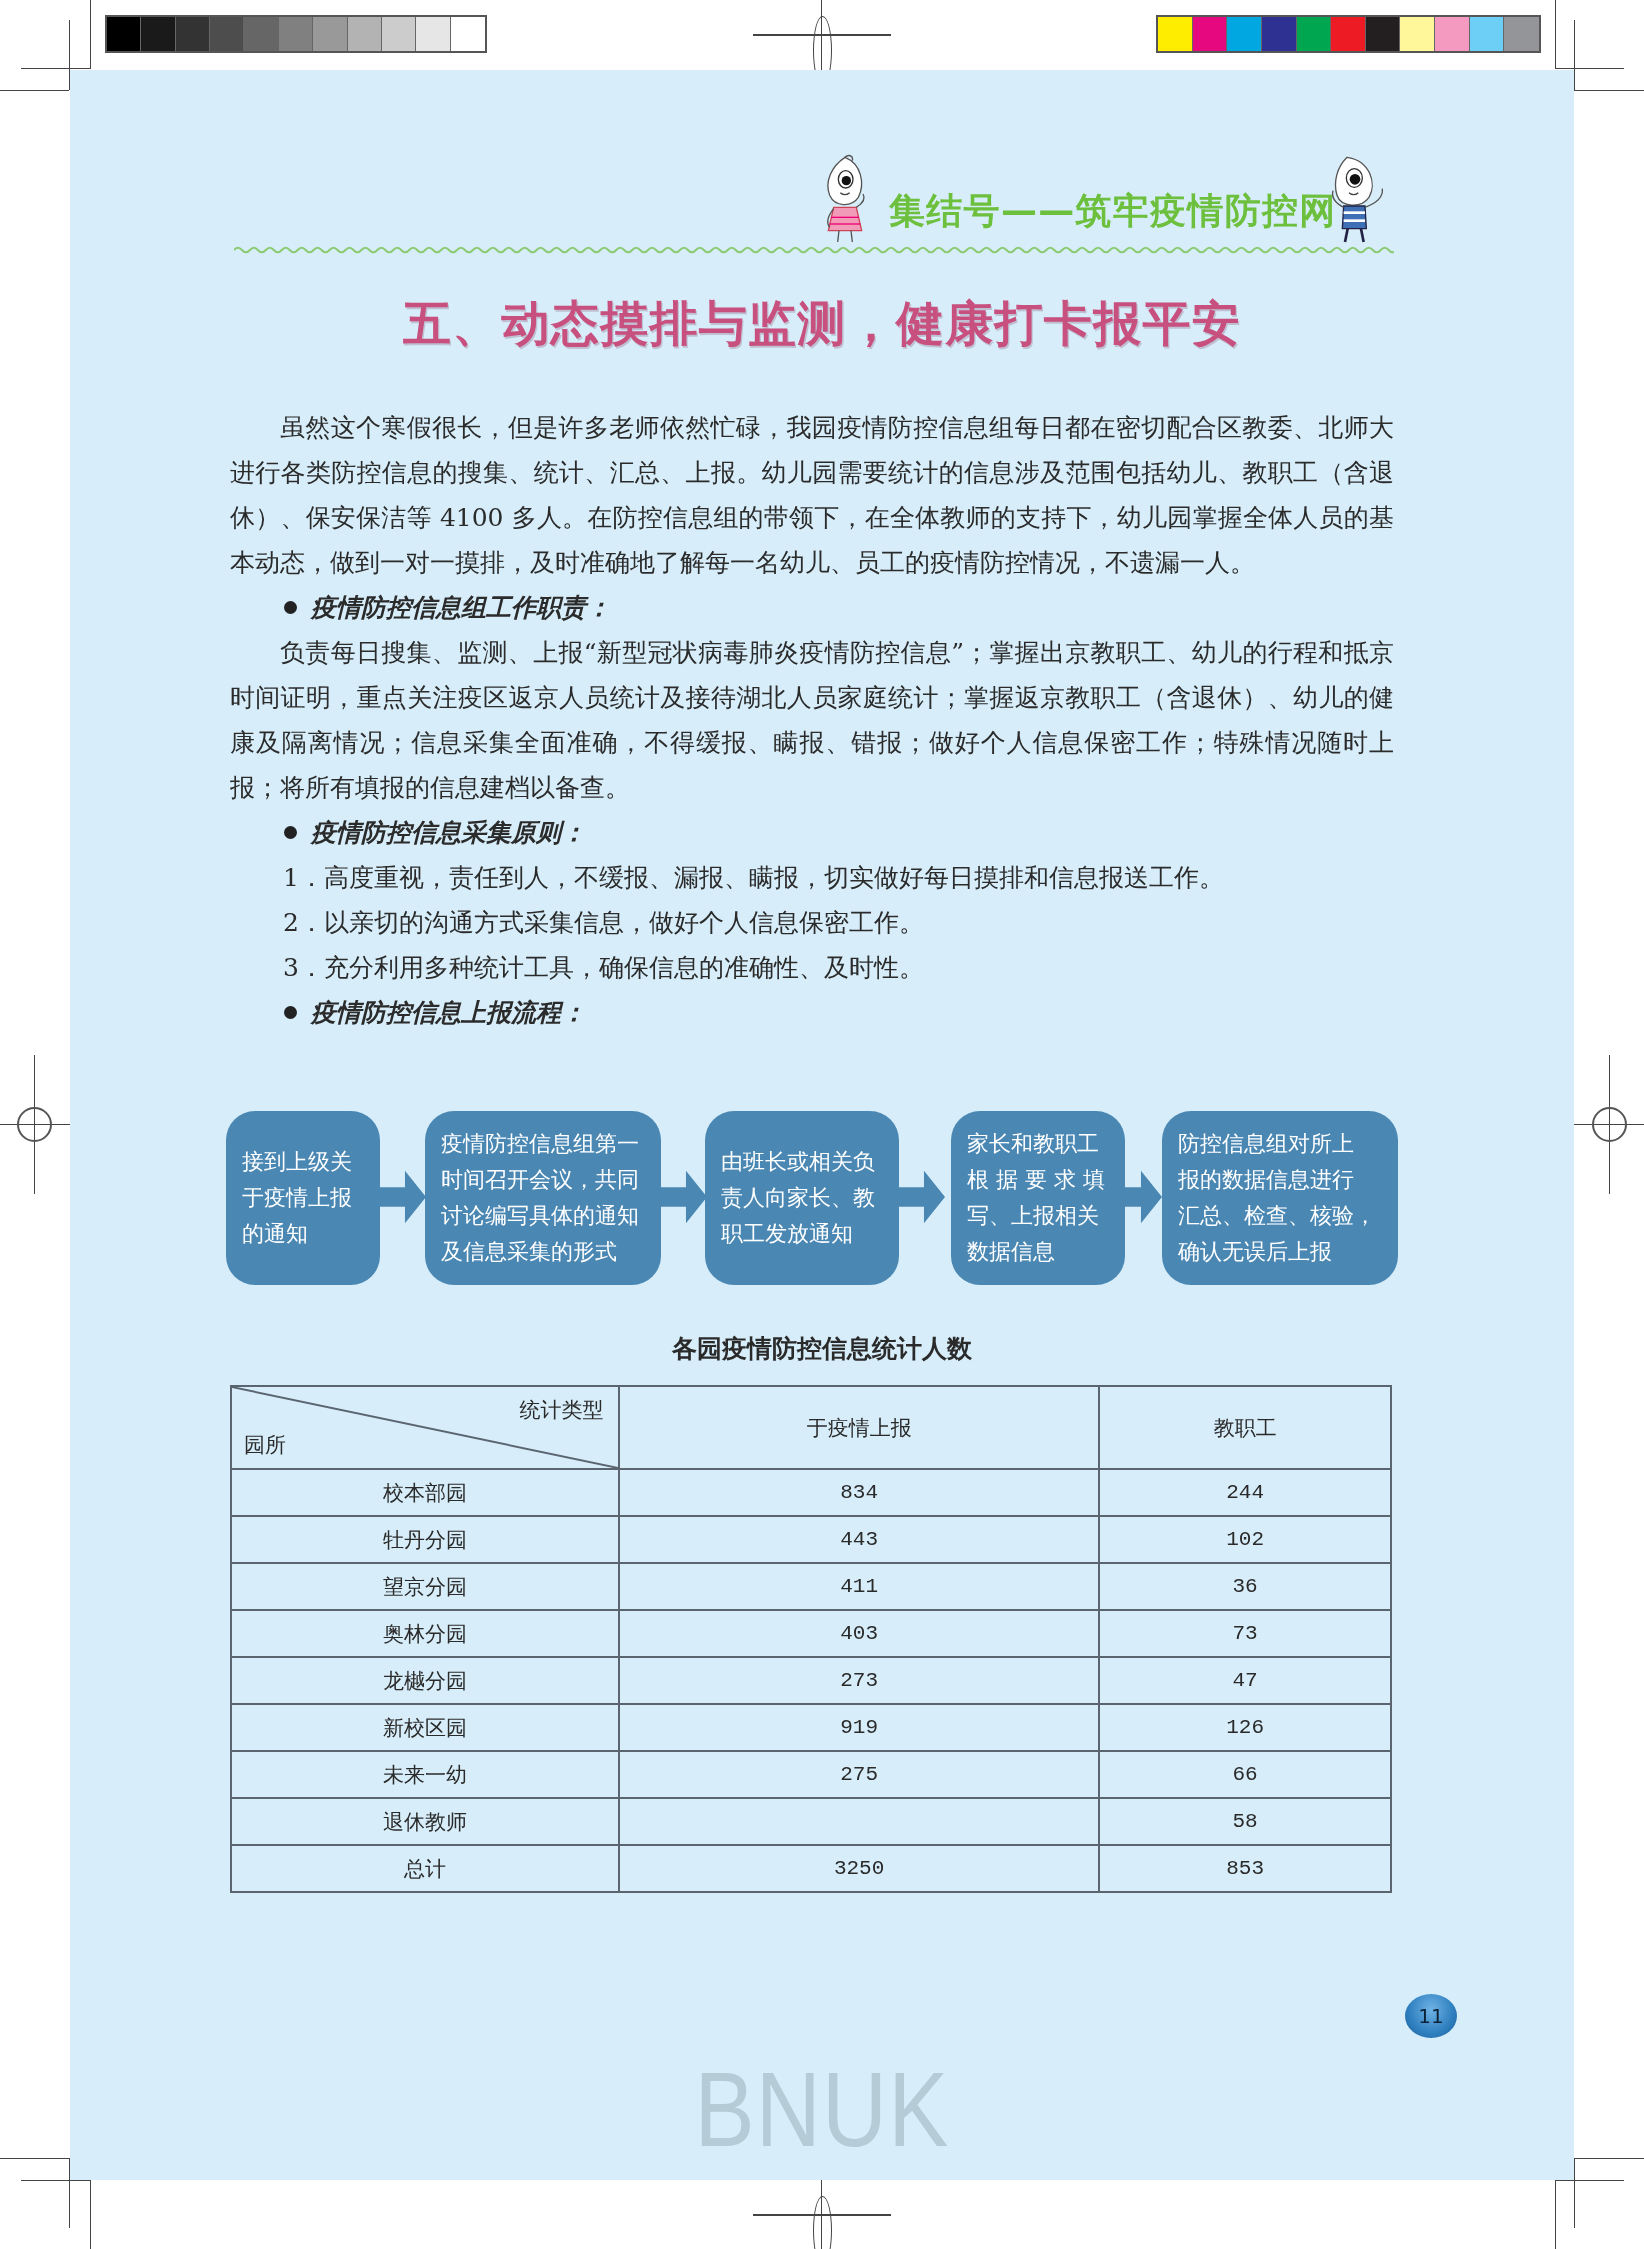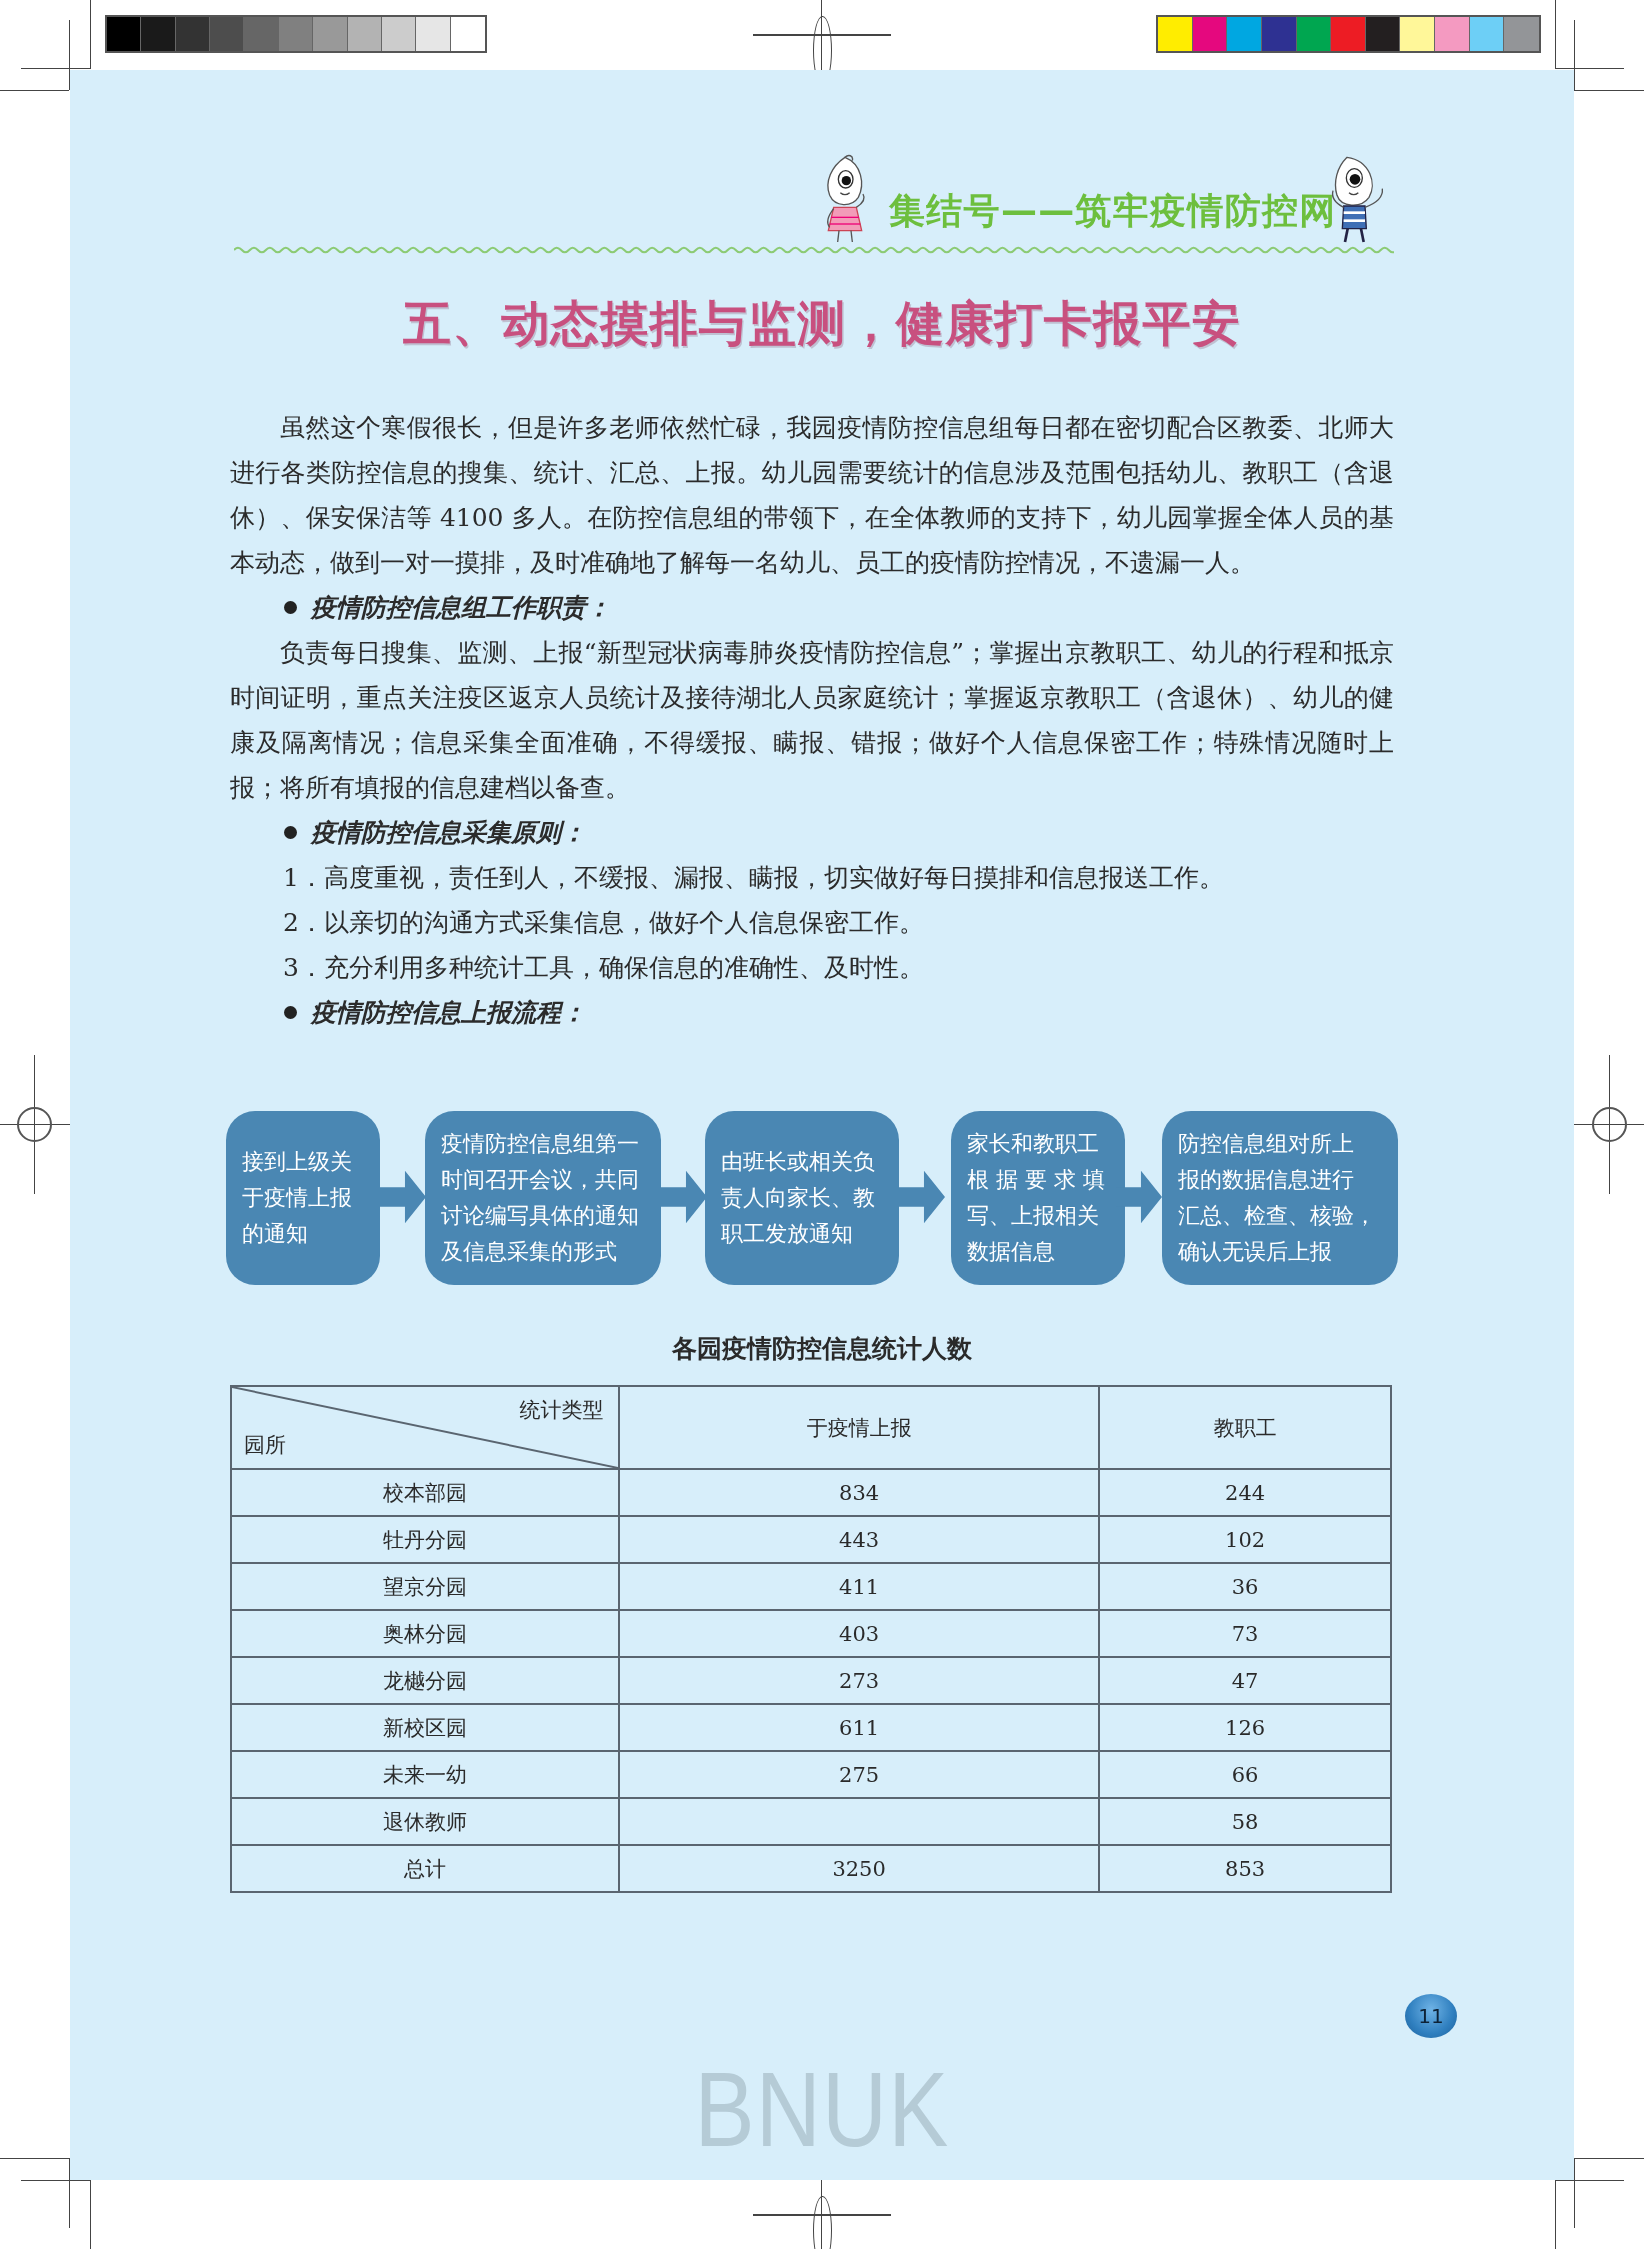--- a/index.html
+++ b/index.html
@@ -37,21 +37,21 @@
   
   .flow { position:absolute; left:226px; top:1111px; width:1171px; height:176px; }
   .fbox { position:absolute; top:0; height:174px; background:#4A87B3; border-radius:29px; color:#ffffff;
           font-family:"DejaVu Sans", sans-serif; font-size:22px; line-height:36px; box-sizing:border-box;
           display:flex; align-items:center; padding:0 16px; }
   .fbox span { display:block; }
   .arrow { position:absolute; top:56px; width:46px; height:60px; }
 
   
   .tcaption { position:absolute; left:0; width:1644px; top:1332px; text-align:center; font-size:25px; font-weight:bold; color:#2a2a2a; }
-  table.stats { position:absolute; left:230px; top:1385px; width:1162px; border-collapse:collapse; font-size:21px; color:#2a2a2a; }
+  table.stats { position:absolute; left:230px; top:1385px; width:1162px; border-collapse:collapse; font-size:21px; color:#2a2a2a;font-family:Liberation Mono, monospace; }
   table.stats td, table.stats th { border:2px solid #5a6570; text-align:center; font-weight:normal; height:45px; padding:0; }
   table.stats th { height:81px; }
   .diag { position:relative; width:386px; }
   .diag svg { position:absolute; left:0; top:0; }
   .diag .top-lbl { position:absolute; right:14.6px; top:9.3px; }
   .diag .bot-lbl { position:absolute; left:12px; bottom:9.3px; }
 
   .pagenum { position:absolute; left:1405px; top:1994px; width:52px; height:44px; border-radius:50%;
              background:radial-gradient(ellipse at 50% 35%, #6fb3e6 0%, #2f7fbf 60%, #1d5f98 100%);
              color:#0d2236; font-family:"DejaVu Sans", sans-serif; font-size:20px; display:flex; align-items:center; justify-content:center; }
@@ -279,21 +279,21 @@
         <td>403</td>
         <td>73</td>
       </tr>
       <tr>
         <td>龙樾分园</td>
         <td>273</td>
         <td>47</td>
       </tr>
       <tr>
         <td>新校区园</td>
-        <td>611</td>
+        <td>919</td>
         <td>126</td>
       </tr>
       <tr>
         <td>未来一幼</td>
         <td>275</td>
         <td>66</td>
       </tr>
       <tr>
         <td>退休教师</td>
         <td></td>

